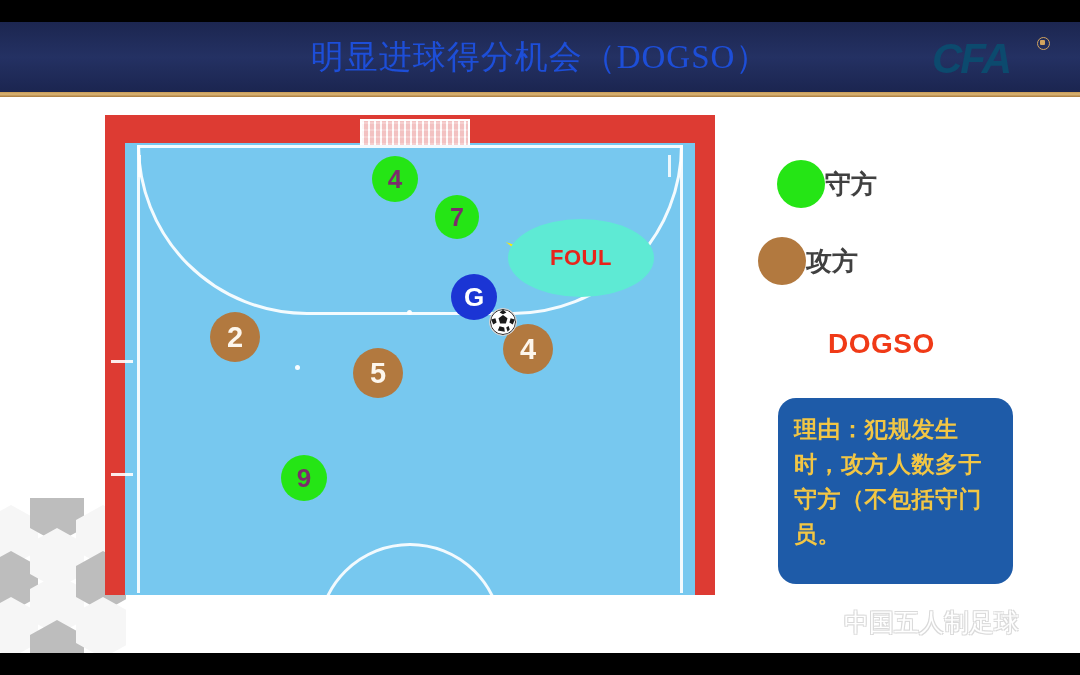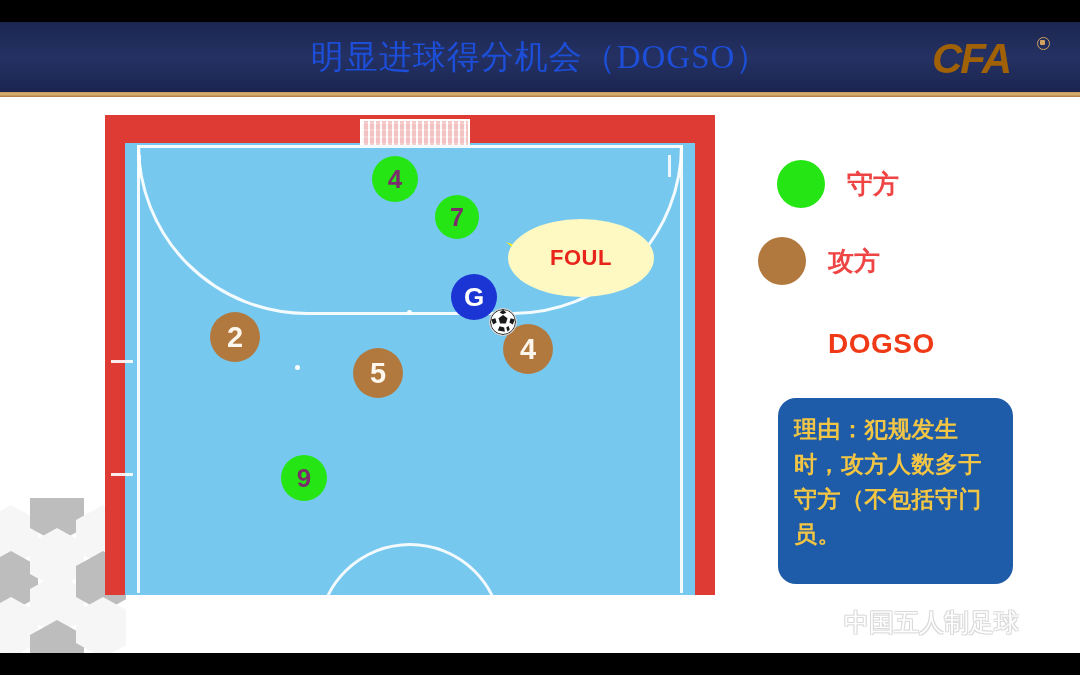--- a/index.html
+++ b/index.html
@@ -64,21 +64,21 @@
     width: 120px; height: 48px;
   }
   .cfa-text {
     position: absolute;
     left: 0; top: 0;
     font-family: "Liberation Sans", sans-serif;
     font-weight: 700;
     font-style: italic;
     font-size: 42px;
     letter-spacing: -2px;
-    color: #a16207;
+    color: #0c4a6e;
     line-height: 46px;
   }
   .cfa-ball {
     position: absolute;
     right: 2px; top: 1px;
     width: 13px; height: 13px;
     border-radius: 50%;
     border: 1.6px solid #d2a35e;
     box-sizing: border-box;
   }
@@ -242,21 +242,21 @@
     box-sizing: border-box;
     overflow: hidden;
   }
   .ball svg { display: block; }
 
   
   .foul-bubble {
     position: absolute;
     left: 508px; top: 219px;
     width: 146px; height: 78px;
-    background: #fef9c3;
+    background: #5eead4;
     border-radius: 50%;
     display: flex;
     align-items: center;
     justify-content: center;
     color: #e8241b;
     font-weight: 700;
     font-size: 22px;
     letter-spacing: .5px;
   }
   .foul-tail {
@@ -274,22 +274,21 @@
   .legend-row {
     position: absolute;
     display: flex;
     align-items: center;
   }
   .legend-dot {
     width: 48px; height: 48px;
     border-radius: 50%;
   }
   .legend-label {
-    margin-left: 22px;
-    color: #ef4444;
+    color: #404040;
     font-size: 26px;
     font-weight: 700;
     font-family: "Liberation Sans", sans-serif;
     white-space: nowrap;
   }
 
   .dogso-label {
     position: absolute;
     left: 828px; top: 328px;
     color: #f03a17;

